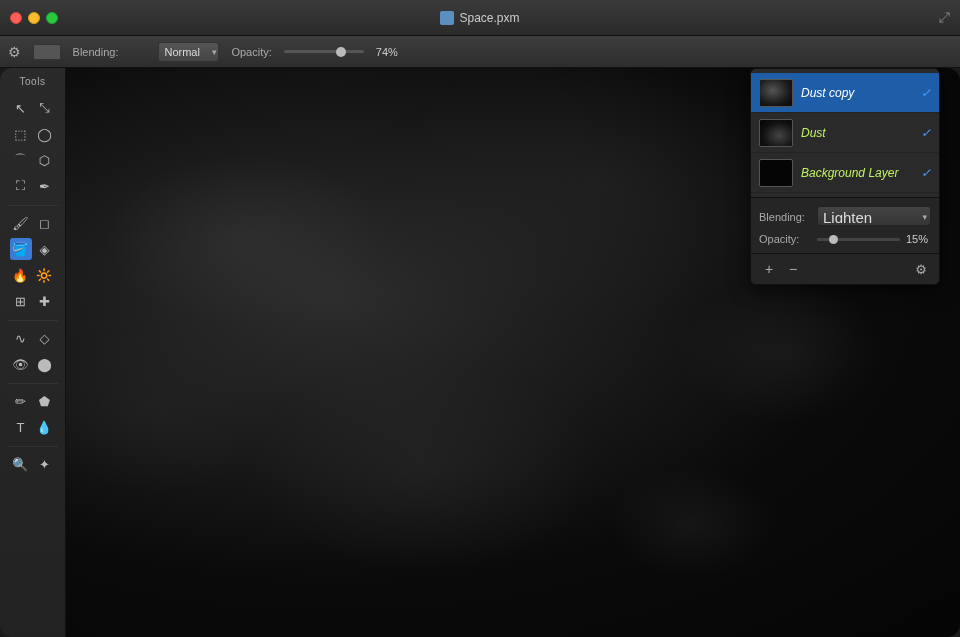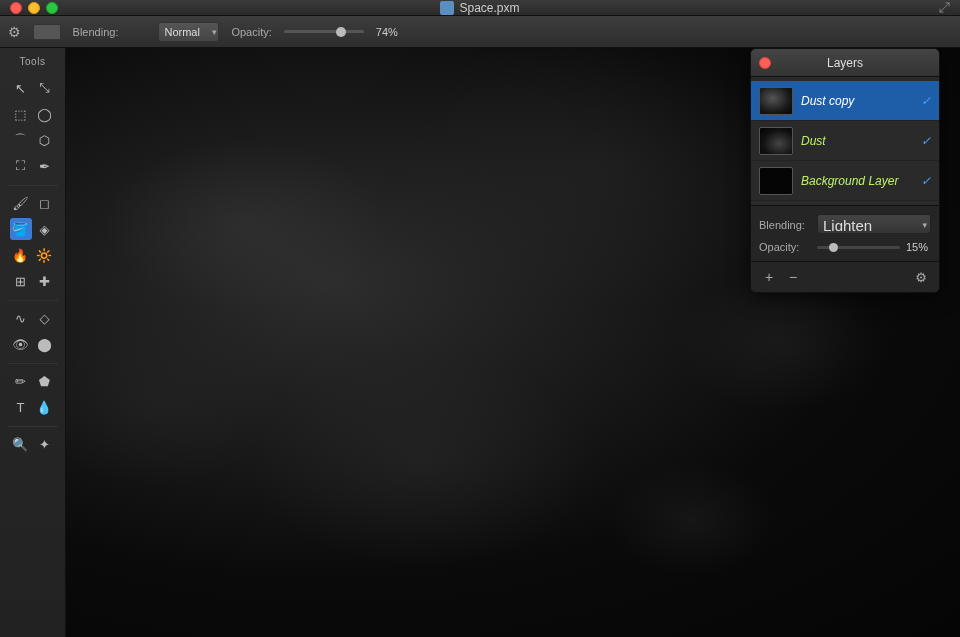--- a/index.html
+++ b/index.html
@@ -8,21 +8,21 @@
       height: 637px;
       background: #1a1a1a;
       font-family: -apple-system, BlinkMacSystemFont, 'Helvetica Neue', sans-serif;
       overflow: hidden;
       display: flex;
       flex-direction: column;
     }
 
     
     .title-bar {
-      height: 16px;
+      height: 36px;
       background: linear-gradient(180deg, #3a3a3a 0%, #2a2a2a 100%);
       display: flex;
       align-items: center;
       justify-content: center;
       position: relative;
       border-bottom: 1px solid #111;
       flex-shrink: 0;
       text-align: center;
     }
     .traffic-lights {
@@ -131,20 +131,21 @@
       left: 65%;
     }
     .toolbar-opacity-val { font-size: 11px; color: #ccc; }
 
     
     .main-area {
       flex: 1;
       display: flex;
       position: relative;
       overflow: hidden;
+      border-radius: 13px;
     }
 
     
     .tools-panel {
       width: 66px;
       background: linear-gradient(180deg, #2a2a2a 0%, #222 100%);
       border-right: 1px solid #111;
       display: flex;
       flex-direction: column;
       align-items: center;
@@ -489,24 +490,20 @@
       <div class="tool-btn" title="Zoom">🔍</div>
       <div class="tool-btn" title="Hand">✦</div>
     </div>
   </div>
 
   <div class="canvas-area">
     <div class="canvas-bg"></div>
   </div>
 
   <div class="layers-panel">
-    <div class="layers-header">
-      <div class="layers-close-btn"></div>
-      <span class="layers-header-title">Layers</span>
-    </div>
 
     <div class="layers-list">
 
       <div class="layer-item selected">
         <div class="layer-thumb layer-thumb-dust-copy"></div>
         <span class="layer-name">Dust copy</span>
         <span class="layer-visibility layer-check">✓</span>
       </div>
 
       <div class="layer-item">

